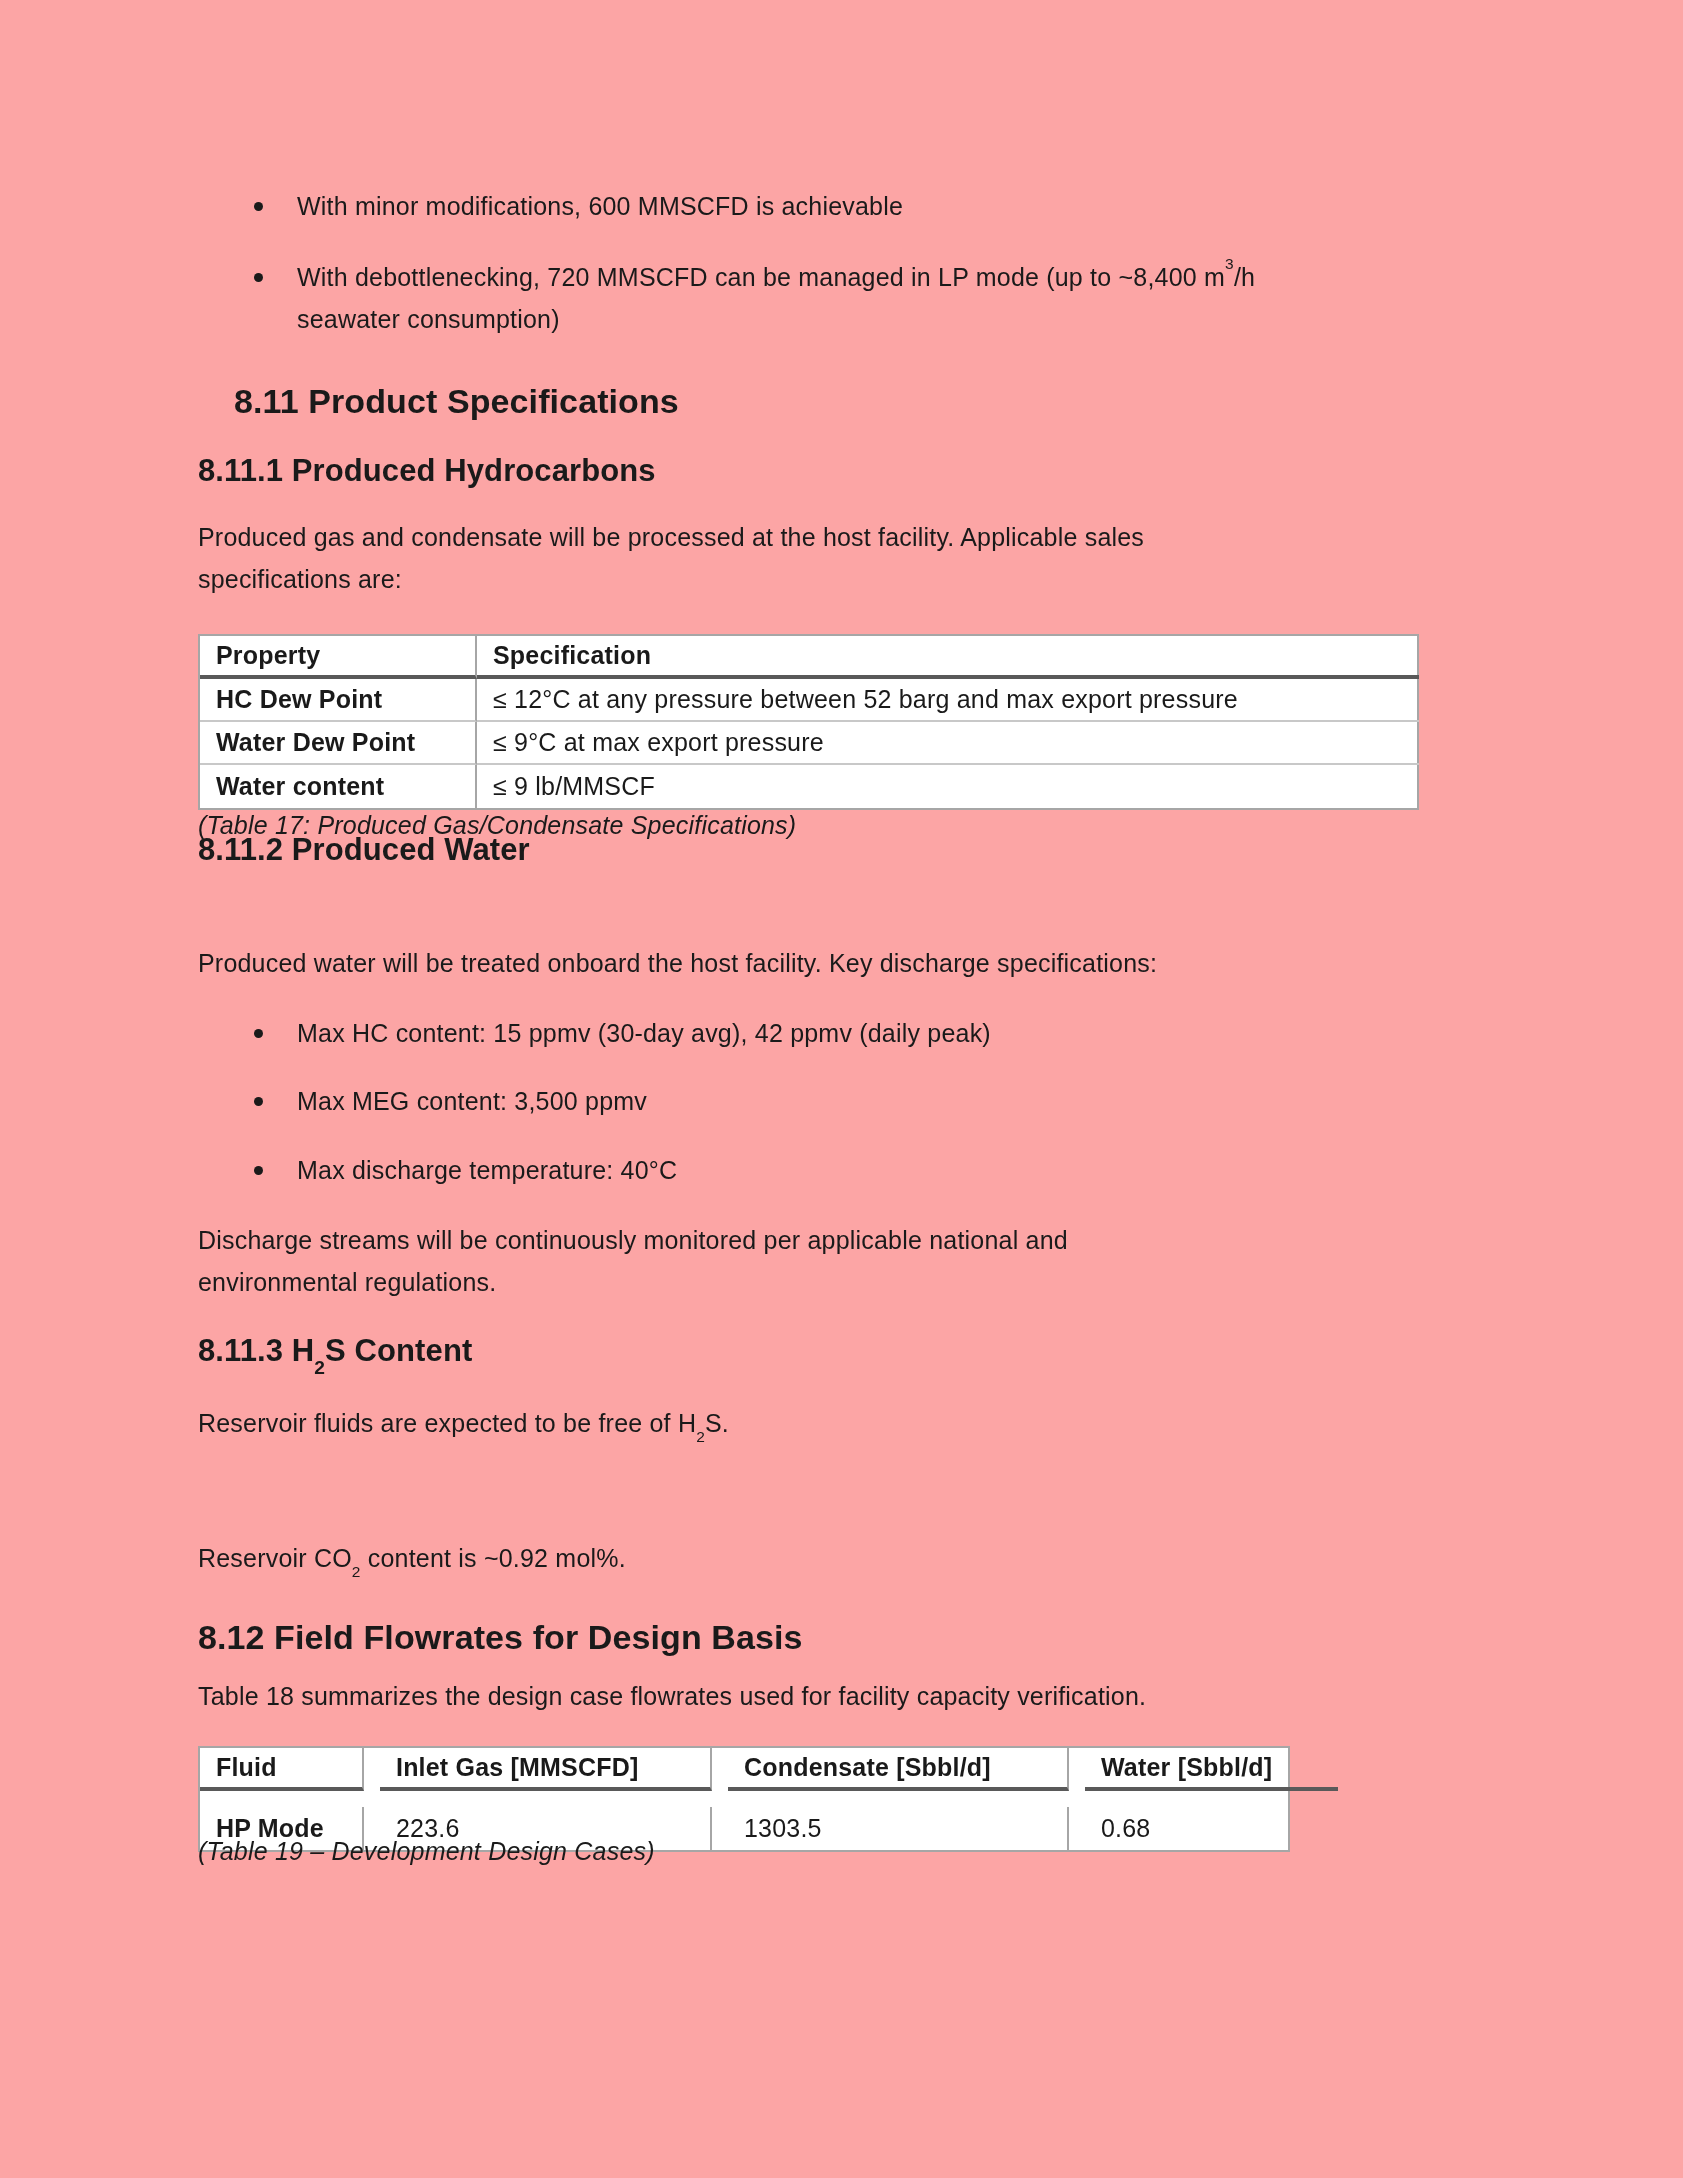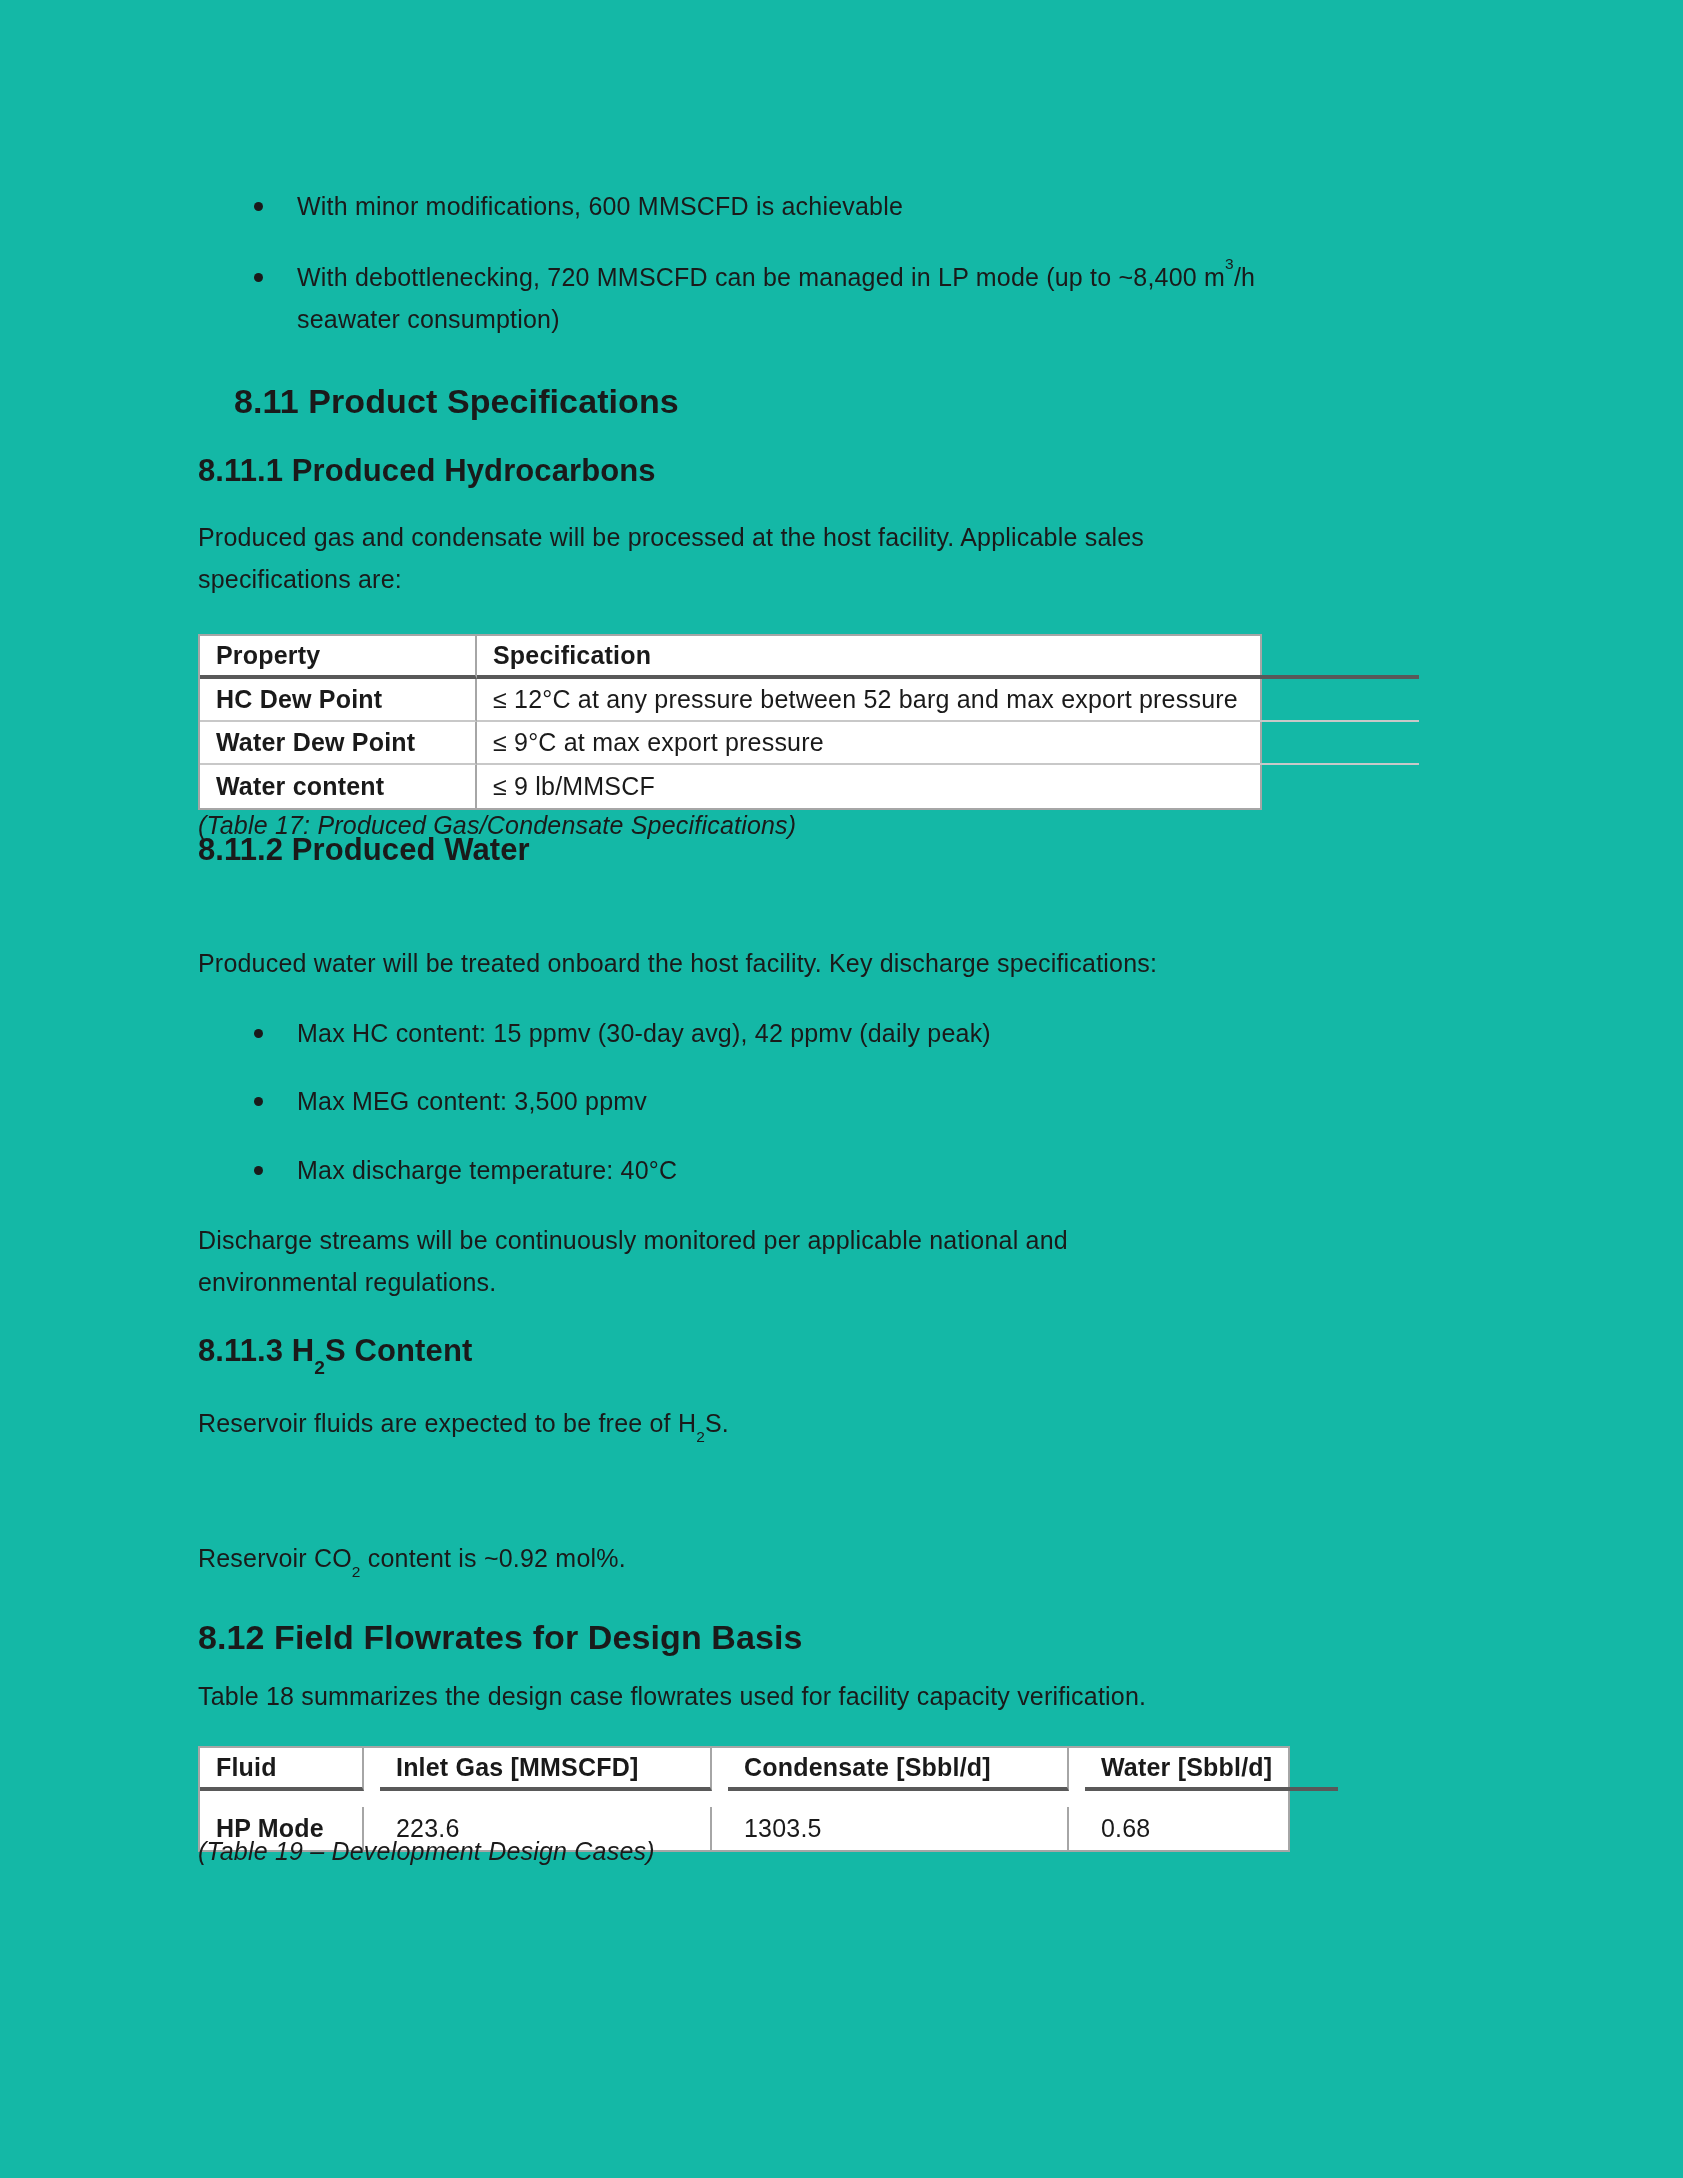--- a/index.html
+++ b/index.html
@@ -1,19 +1,19 @@
 <!DOCTYPE html>
 <html><head>
 <meta charset="utf-8">
 <style>
   html,body{margin:0;padding:0;background:#ffffff;}
   .page{
     position:relative;
     width:1683px;height:2178px;
-    background:#14b8a6;
+    background:#fca5a5;
     font-family:"Liberation Sans","DejaVu Sans",sans-serif;
     color:#1a1a1a;
     overflow:hidden;
     text-decoration:underline;
   }
   .blk{position:absolute;left:198px;width:1297px;}
   .body-text{
     font-size:25px;line-height:42px;
     white-space:pre-line;
     letter-spacing:0.2px;
@@ -50,21 +50,21 @@
   }
 
   
   .doc-table{
     position:absolute;left:198px;
     display:grid;
     border:2px solid #a6a6a6;
     box-sizing:border-box;
     background:#ffffff;
   }
-  .t17{grid-template-columns:277px 942px;grid-auto-rows:43px;width:1064px;}
+  .t17{grid-template-columns:277px 942px;grid-auto-rows:43px;width:1221px;}
   .t19{grid-template-columns:164px 332px 341px 253px;grid-auto-rows:43px;width:1092px;gap:16px;}
   .cell{
     display:flex;align-items:center;
     padding-left:16px;padding-right:8px;
     font-size:25px;
     border-right:2px solid #a6a6a6;
     border-bottom:2px solid #c8c8c8;
     box-sizing:border-box;
     white-space:nowrap;overflow:hidden;
     letter-spacing:0.2px;

